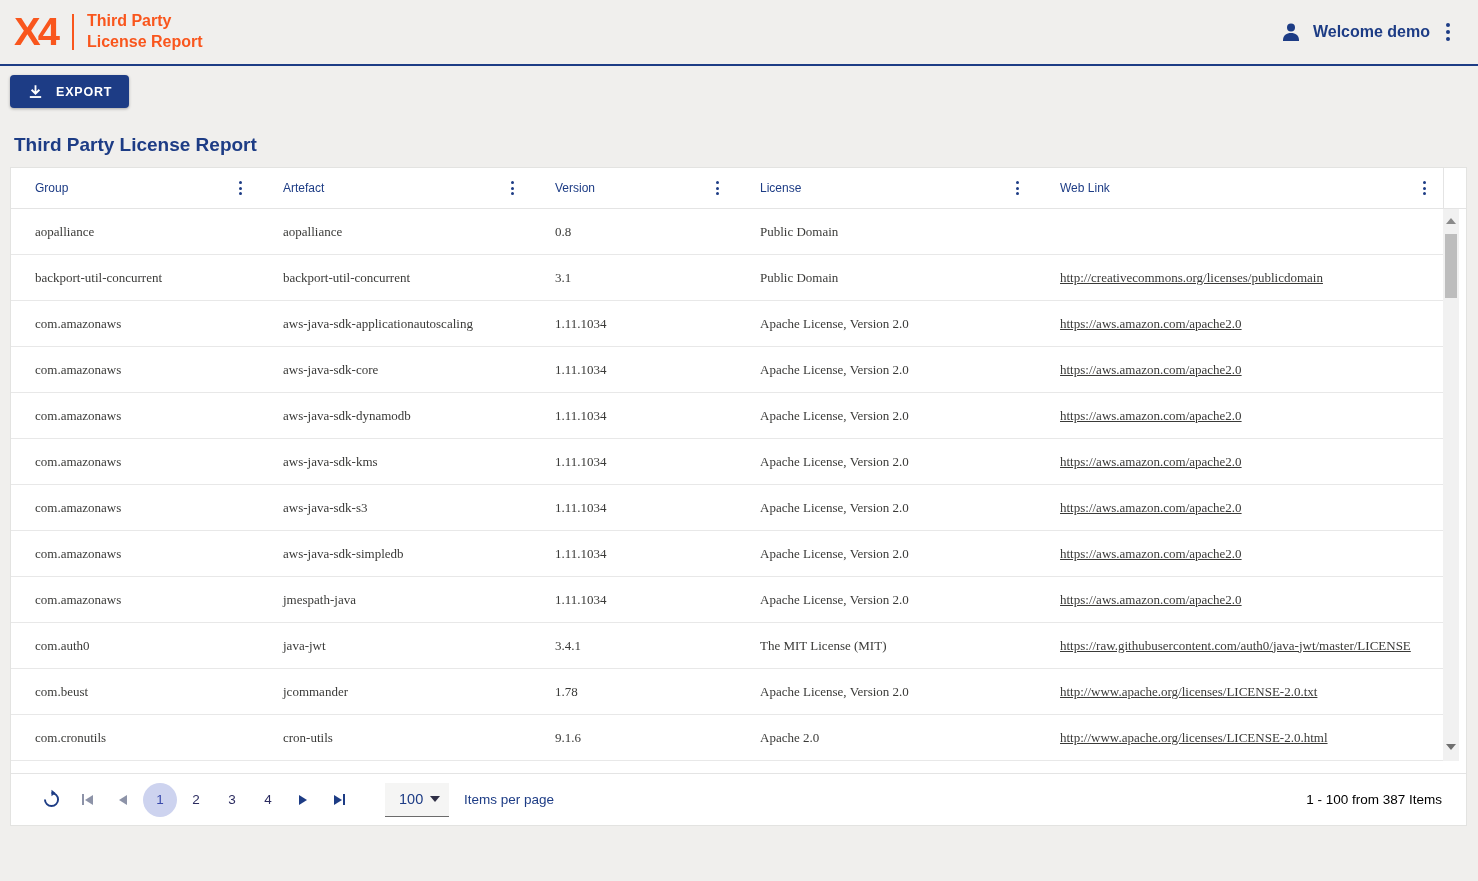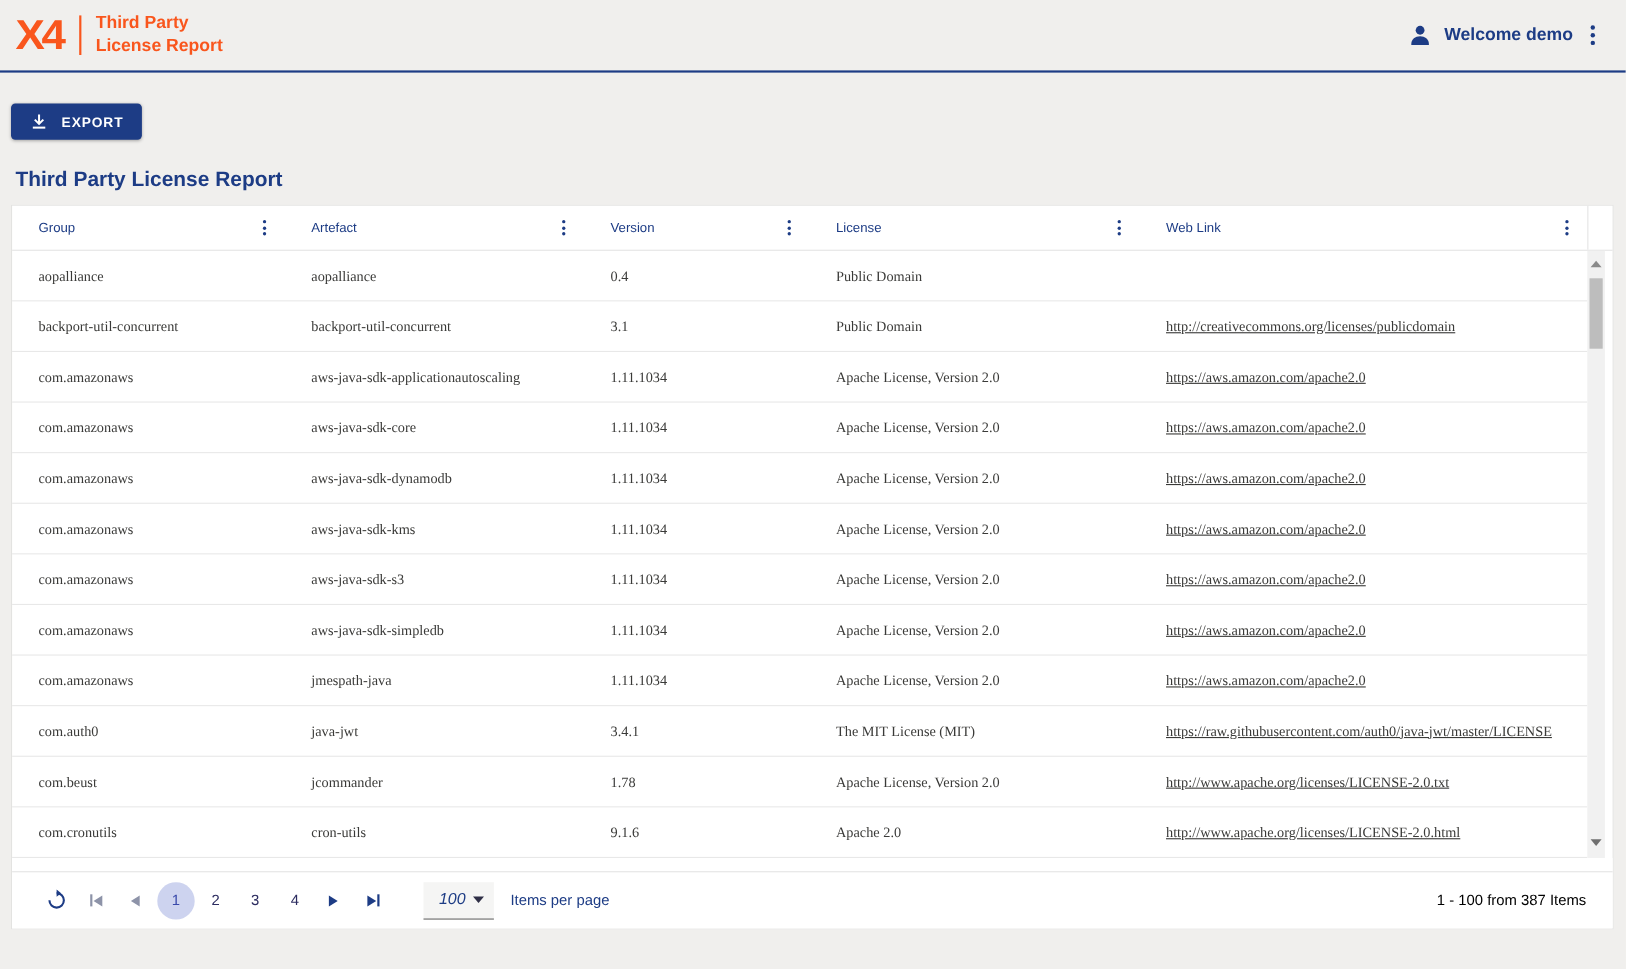--- a/index.html
+++ b/index.html
@@ -14,21 +14,21 @@
     line-height:1; transform:scaleY(.95); }
   .brand-divider { width:2px; height:36px; background:#f9561d; margin:0 13px 0 15px; }
   .brand-title { color:#f9561d; font-weight:700; font-size:16px; line-height:1.3; }
   .user-area { display:flex; align-items:center; gap:10px; }
   .welcome { color:#1d3c85; font-weight:700; font-size:16px;text-align:center; }
   .kebab-v { display:inline-flex; flex-direction:column; gap:3px; padding:4px 6px; cursor:pointer; }
   .kebab-v i { width:4px; height:4px; border-radius:50%; background:#1d3c85; }
 
   
   .content { padding:0 11px 0 10px; }
-  .export-btn { margin-top:28px; height:33px; display:inline-flex; align-items:center; gap:12px;
+  .export-btn { margin-top:9px; height:33px; display:inline-flex; align-items:center; gap:12px;
     background:#1d3c85; color:#fff; border:none; border-radius:4px; padding:0 17px;
     font-size:12.5px; font-weight:700; letter-spacing:.8px; cursor:pointer;
     box-shadow:0 1px 3px rgba(0,0,0,.3); font-family:inherit; }
   .section-title { margin:26px 0 11px 4px; font-size:19px; font-weight:700; color:#1d3c85; }
 
   
   .card { background:#fff; border:1px solid #e3e3e1; }
   .thead { display:grid; grid-template-columns:248px 272px 205px 300px 1fr 23px;
     height:41px; border-bottom:1px solid #e4e4e4; }
   .th { display:flex; align-items:center; justify-content:space-between;
@@ -67,21 +67,21 @@
   .page-btn.current { background:#cdd3ef; color:#3949ab; }
   .tri { width:0; height:0; }
   .tri-left-dis  { border-top:5px solid transparent; border-bottom:5px solid transparent; border-right:8px solid #8d93a8; }
   .tri-right-en  { border-top:5px solid transparent; border-bottom:5px solid transparent; border-left:8px solid #1d3c85; }
   .bar-v-dis { width:2px; height:11px; background:#8d93a8; }
   .bar-v-en  { width:2px; height:11px; background:#1d3c85; }
   .icon-pair { display:flex; align-items:center; gap:1px; }
   .ipp-select { margin-left:26px; width:64px; height:34px; background:#f5f5f4;
     border:none; border-bottom:1px solid #6b6b6b; display:inline-flex; align-items:center;
     justify-content:space-between; padding:0 9px 0 14px; cursor:pointer; font-family:inherit; }
-  .ipp-value { color:#1d3c85; font-size:14.5px;font-style:italic; }
+  .ipp-value { color:#1d3c85; font-size:14.5px; }
   .caret-down { width:0; height:0; border-left:5px solid transparent; border-right:5px solid transparent;
     border-top:6px solid #2f2f46; }
   .ipp-label { margin-left:15px; color:#1d3c85; font-size:13.5px; }
   .range-label { margin-left:auto; color:#000000; font-size:13.5px; }
 </style>
 </head>
 <body>
 
 <div class="app-header">
   <div class="brand">
@@ -169,21 +169,21 @@
           </span>
       </div>
       <div class="th-filler"></div>
     </div>
 
     <div class="tbody-wrap">
       <div class="rows">
   <div class="trow">
     <div class="td">aopalliance</div>
     <div class="td">aopalliance</div>
-    <div class="td">0.4</div>
+    <div class="td">0.8</div>
     <div class="td">Public Domain</div>
     <div class="td"></div>
   </div>
 
   <div class="trow">
     <div class="td">backport-util-concurrent</div>
     <div class="td">backport-util-concurrent</div>
     <div class="td">3.1</div>
     <div class="td">Public Domain</div>
     <div class="td"><a href="#">http://creativecommons.org/licenses/publicdomain</a></div>

